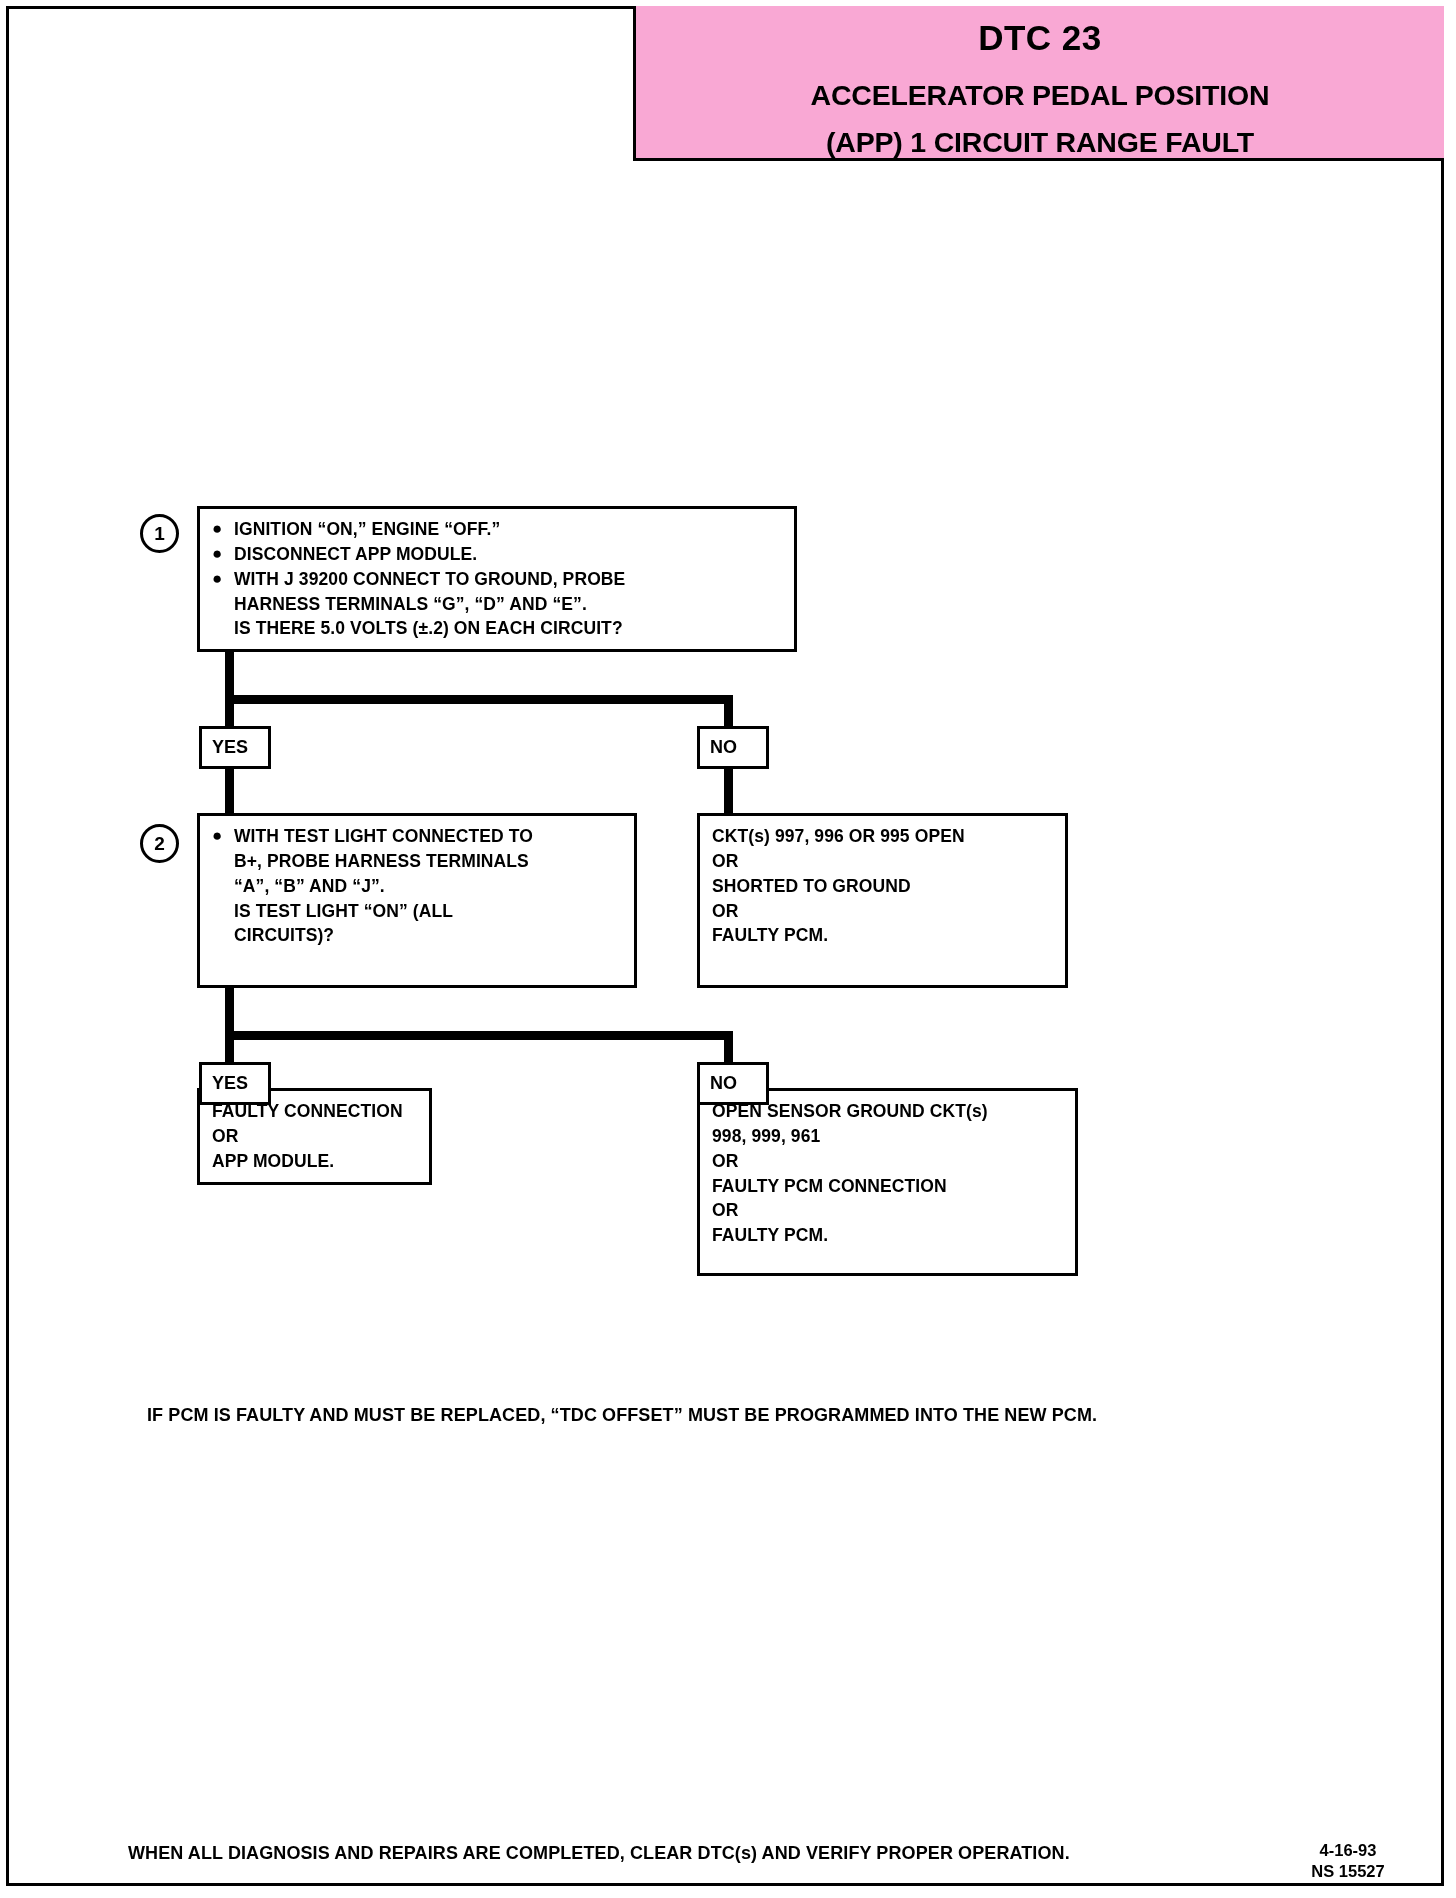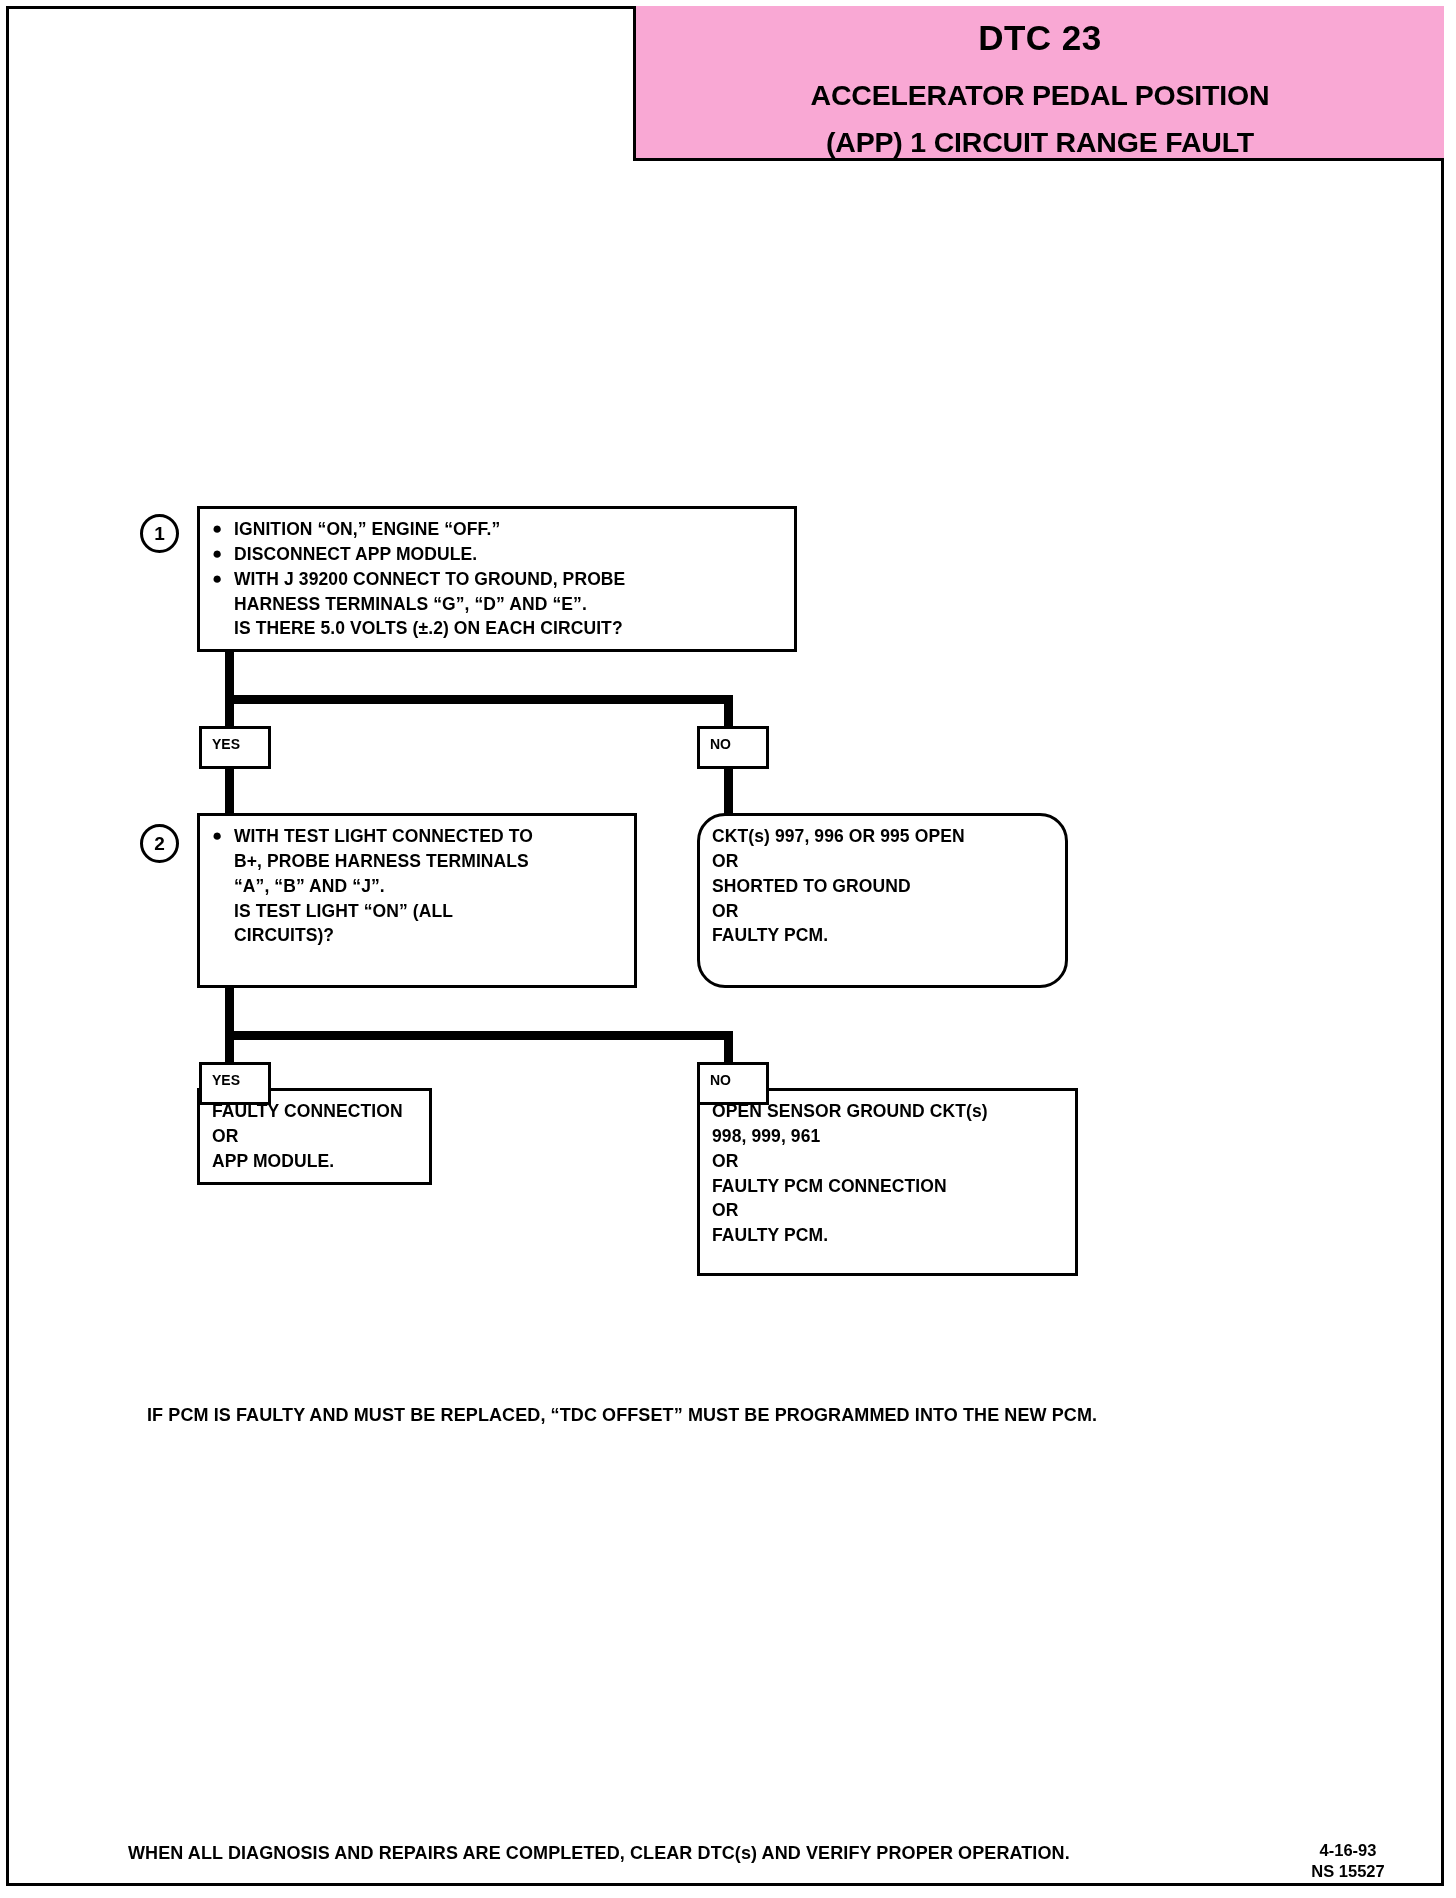--- a/index.html
+++ b/index.html
@@ -73,21 +73,21 @@
     background:#fff;
     z-index:4;
   }
 
   
   .tag{
     position:absolute;
     border:3px solid #000;
     box-sizing:border-box;
     background:#fff;
-    font-size:14px;font-weight:bold;
+    font-size:18px;font-weight:bold;
     padding:5px 0 5px 10px;
     z-index:5;
     width:72px;height:43px;
     line-height:1.55;
   }
 
   
   .ln{position:absolute;background:#000;z-index:1;}
 
   
@@ -161,21 +161,21 @@
         <span>WITH TEST LIGHT CONNECTED TO</span><br>
         <span>B+, PROBE HARNESS TERMINALS</span><br>
         <span>“A”, “B” AND “J”.</span><br>
         <span>IS TEST LIGHT “ON” (ALL</span><br>
         <span>CIRCUITS)?</span>
       </span>
     </div>
   </div>
 </div>
 
-<div class="fbox" id="res-no1" style="left:697px;top:813px;width:371px;height:175px;border-radius:28px;">
+<div class="fbox" id="res-no1" style="left:697px;top:813px;width:371px;height:175px;">
   <div class="inner">
     <div>CKT(s) 997, 996 OR 995 OPEN</div>
     <div>OR</div>
     <div>SHORTED TO GROUND</div>
     <div>OR</div>
     <div>FAULTY PCM.</div>
   </div>
 </div>
 
 <div class="ln" style="left:225px;top:988px;width:9px;height:52px;"></div>

